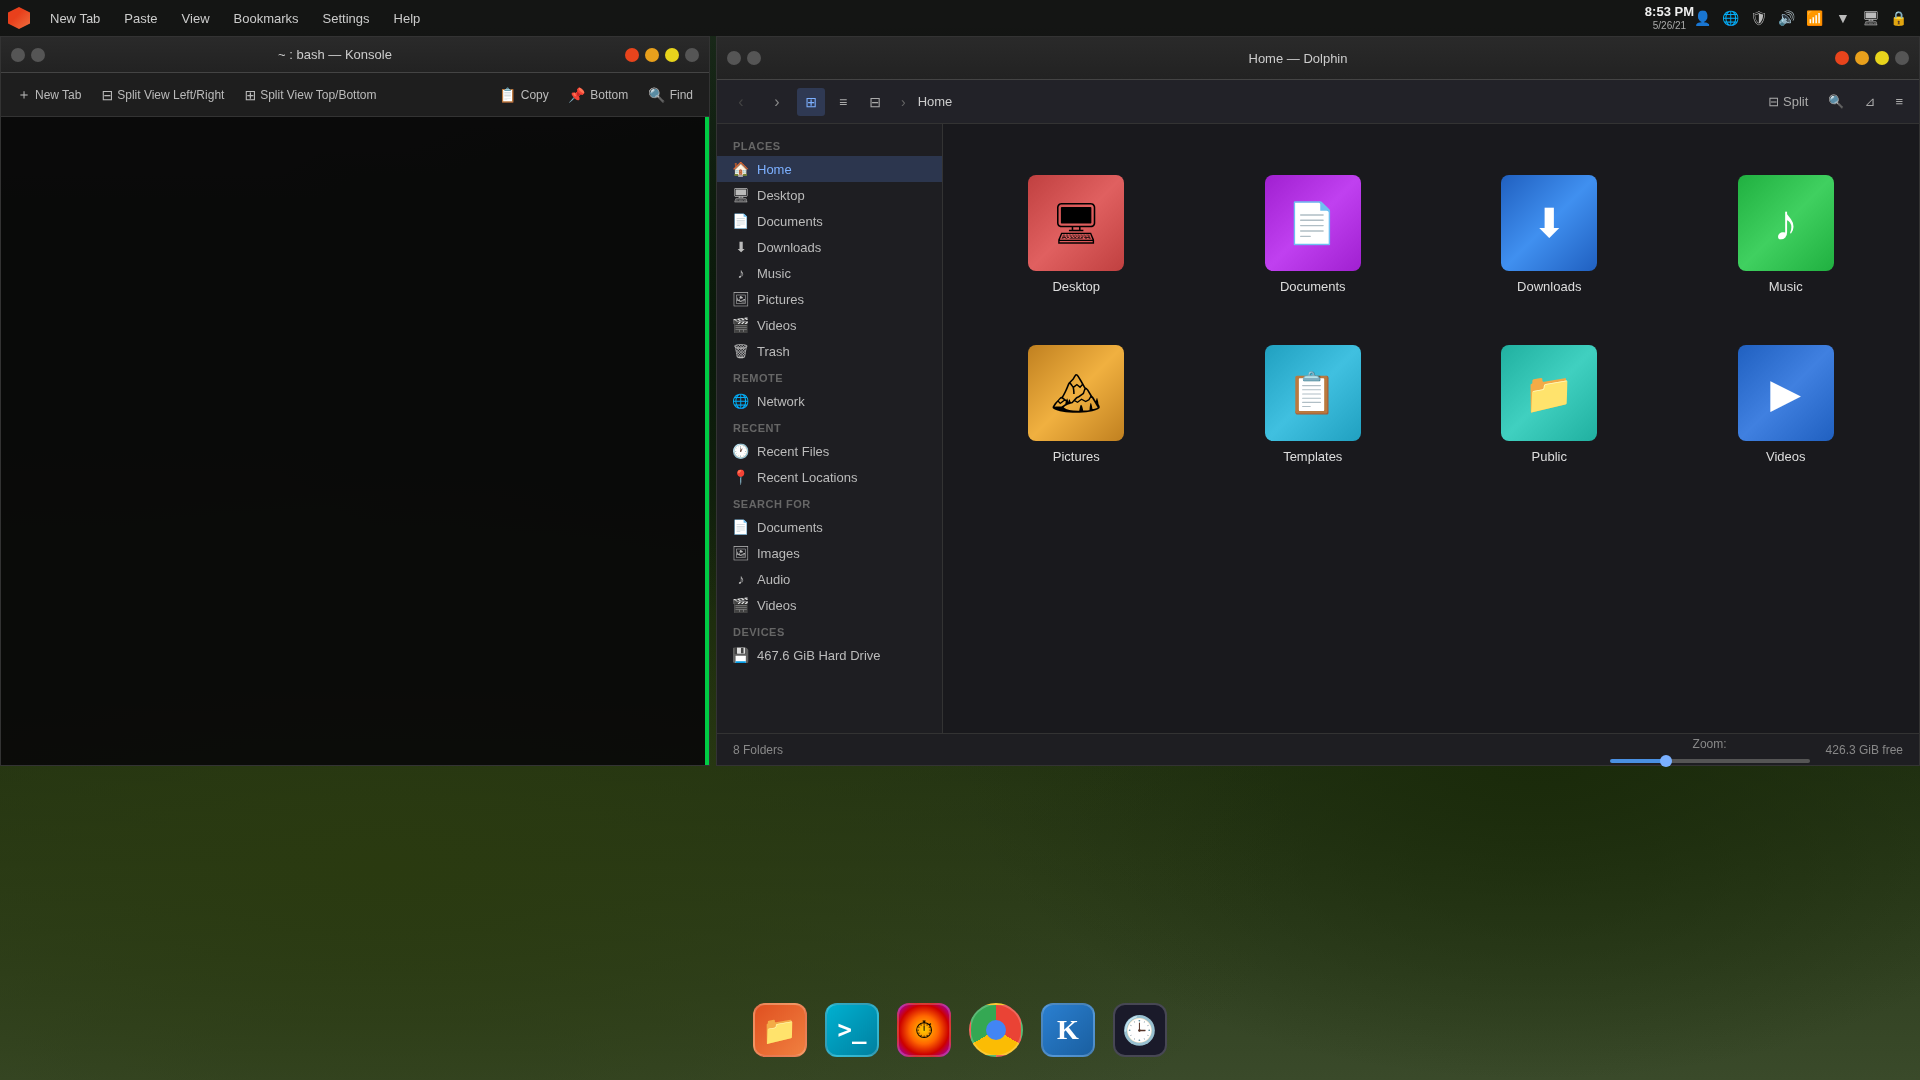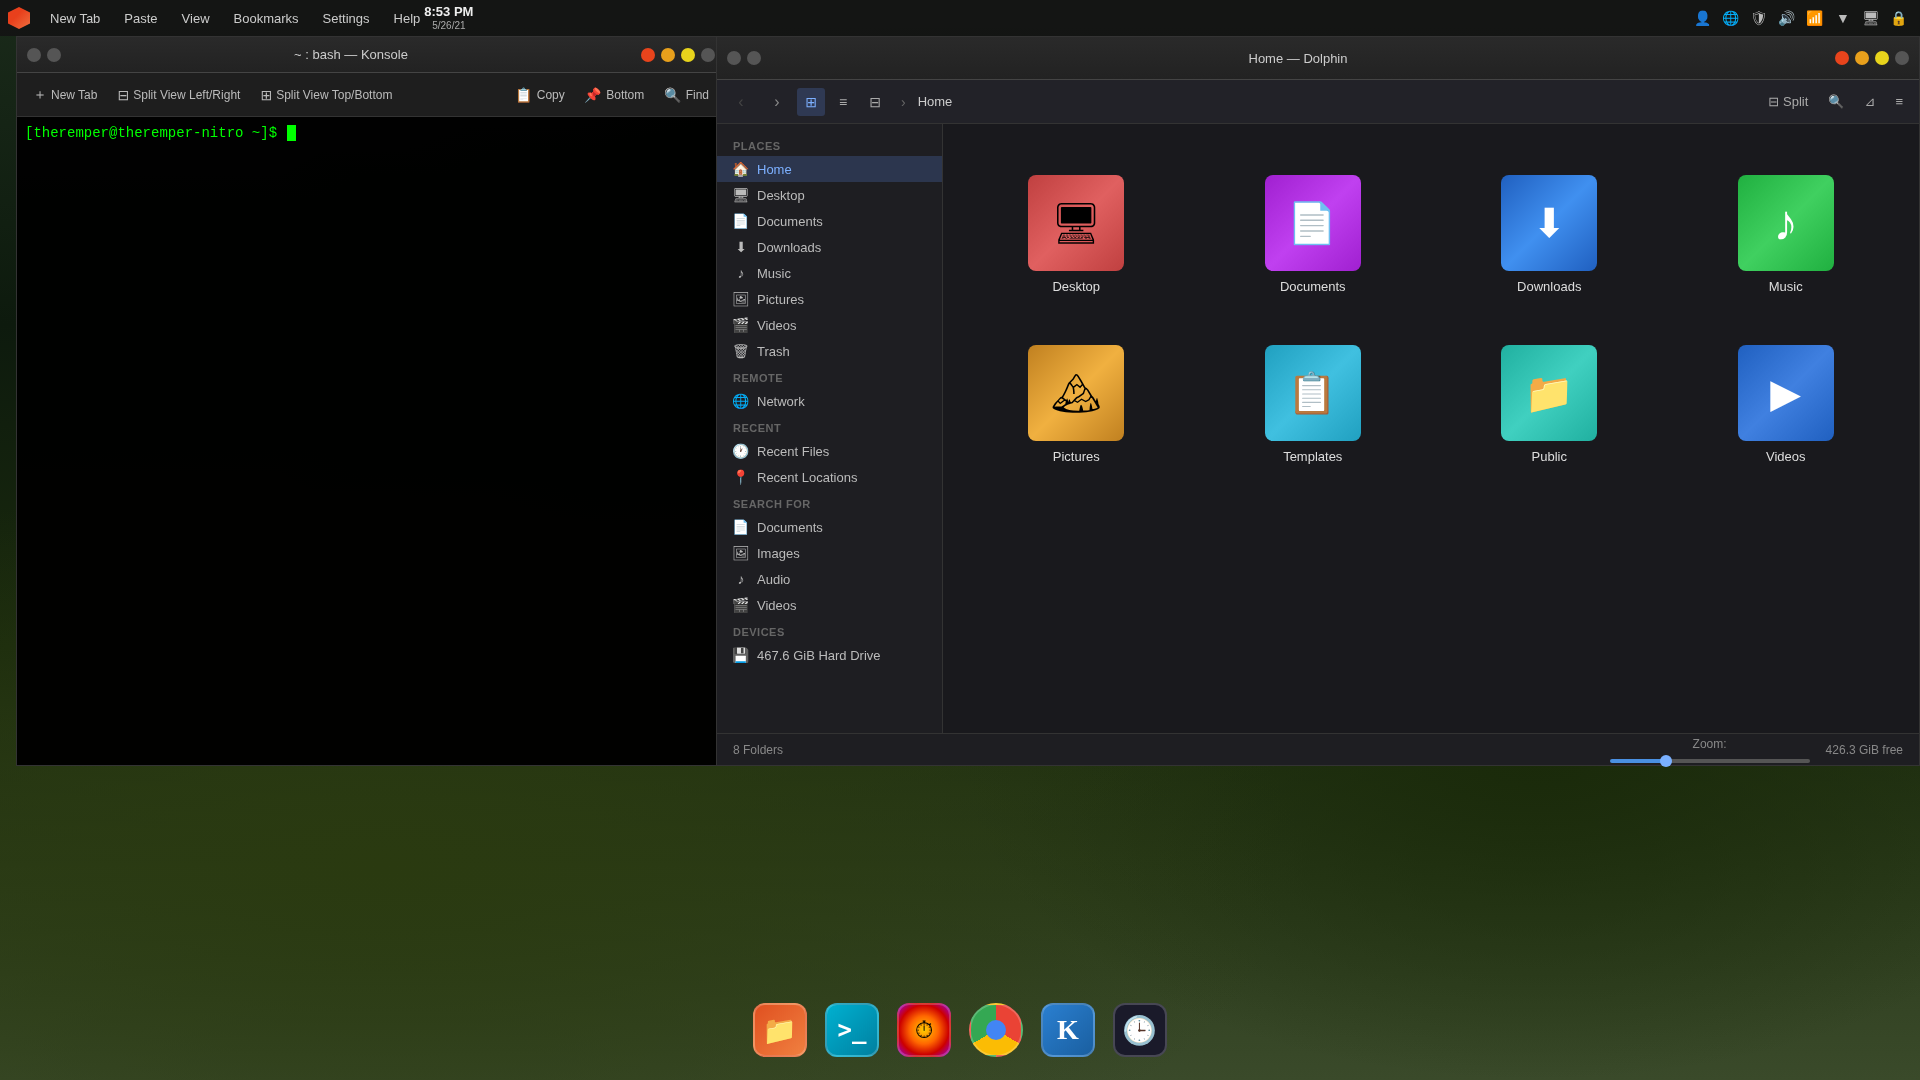--- a/index.html
+++ b/index.html
@@ -46,21 +46,21 @@
     .system-bar-left {
       display: flex;
       align-items: center;
       gap: 16px;
       padding-left: 8px;
     }
     .system-bar-center {
       flex: 1;
       display: flex;
       align-items: center;
-      justify-content: flex-start;
+      justify-content: flex-end;
       gap: 8px;
     }
     .system-bar-right {
       display: flex;
       align-items: center;
       gap: 10px;
       padding-right: 12px;
     }
     .app-menu-item {
       color: #ccc;
@@ -91,21 +91,21 @@
       justify-content: center;
       cursor: pointer;
       font-size: 14px;
       color: #bbb;
     }
 
     
     .konsole-window {
       position: absolute;
       top: 36px;
-      left: 16px;
+      left: 0;
       width: 710px;
       height: 730px;
       background: rgba(10,10,10,0.95);
       border: 1px solid #333;
       z-index: 10;
       display: flex;
       flex-direction: column;
     }
     .konsole-titlebar {
       height: 36px;
@@ -594,27 +594,20 @@
     </button>
     <button class="konsole-btn">
       <span class="konsole-btn-icon">📌</span>
       <span>Bottom</span>
     </button>
     <button class="konsole-btn">
       <span class="konsole-btn-icon">🔍</span>
       <span>Find</span>
     </button>
   </div>
-  <div class="konsole-content">
-    <div class="prompt-line">
-      <span class="prompt-text">[theremper@theremper-nitro ~]$</span>
-      <span>&nbsp;</span>
-      <span class="cursor-block"></span>
-    </div>
-  </div>
   <div class="konsole-separator"></div>
 </div>
 
 <div class="dolphin-window">
   <div class="dolphin-titlebar">
     <div class="window-controls">
       <div class="win-btn win-btn-inactive"></div>
       <div class="win-btn win-btn-inactive"></div>
     </div>
     <span class="dolphin-title">Home — Dolphin</span>

